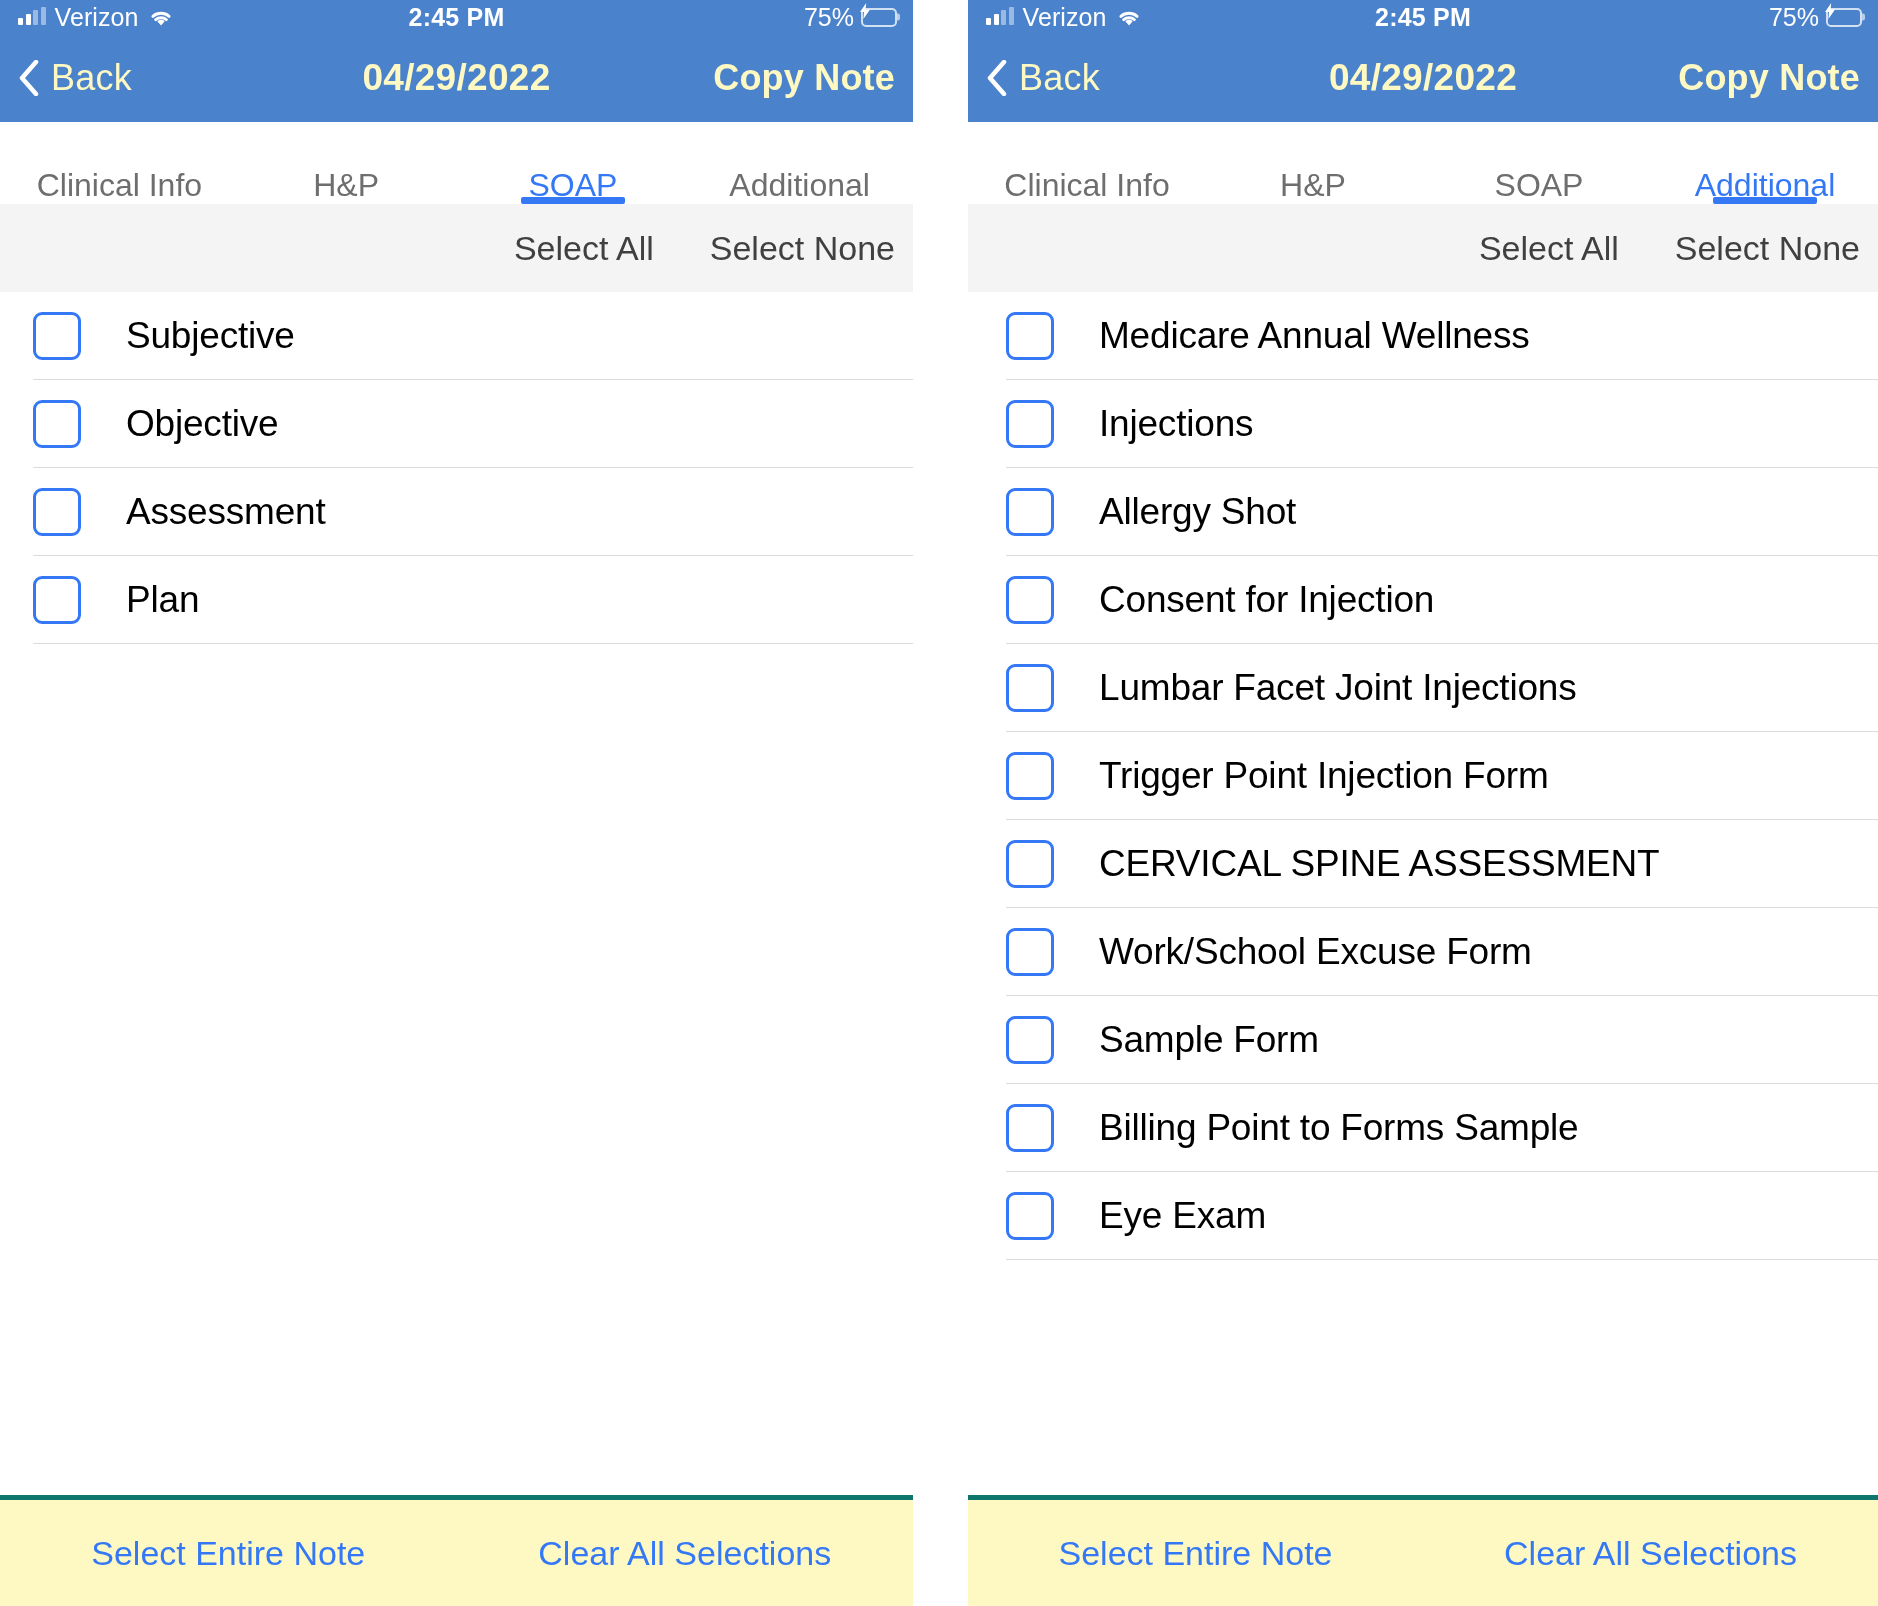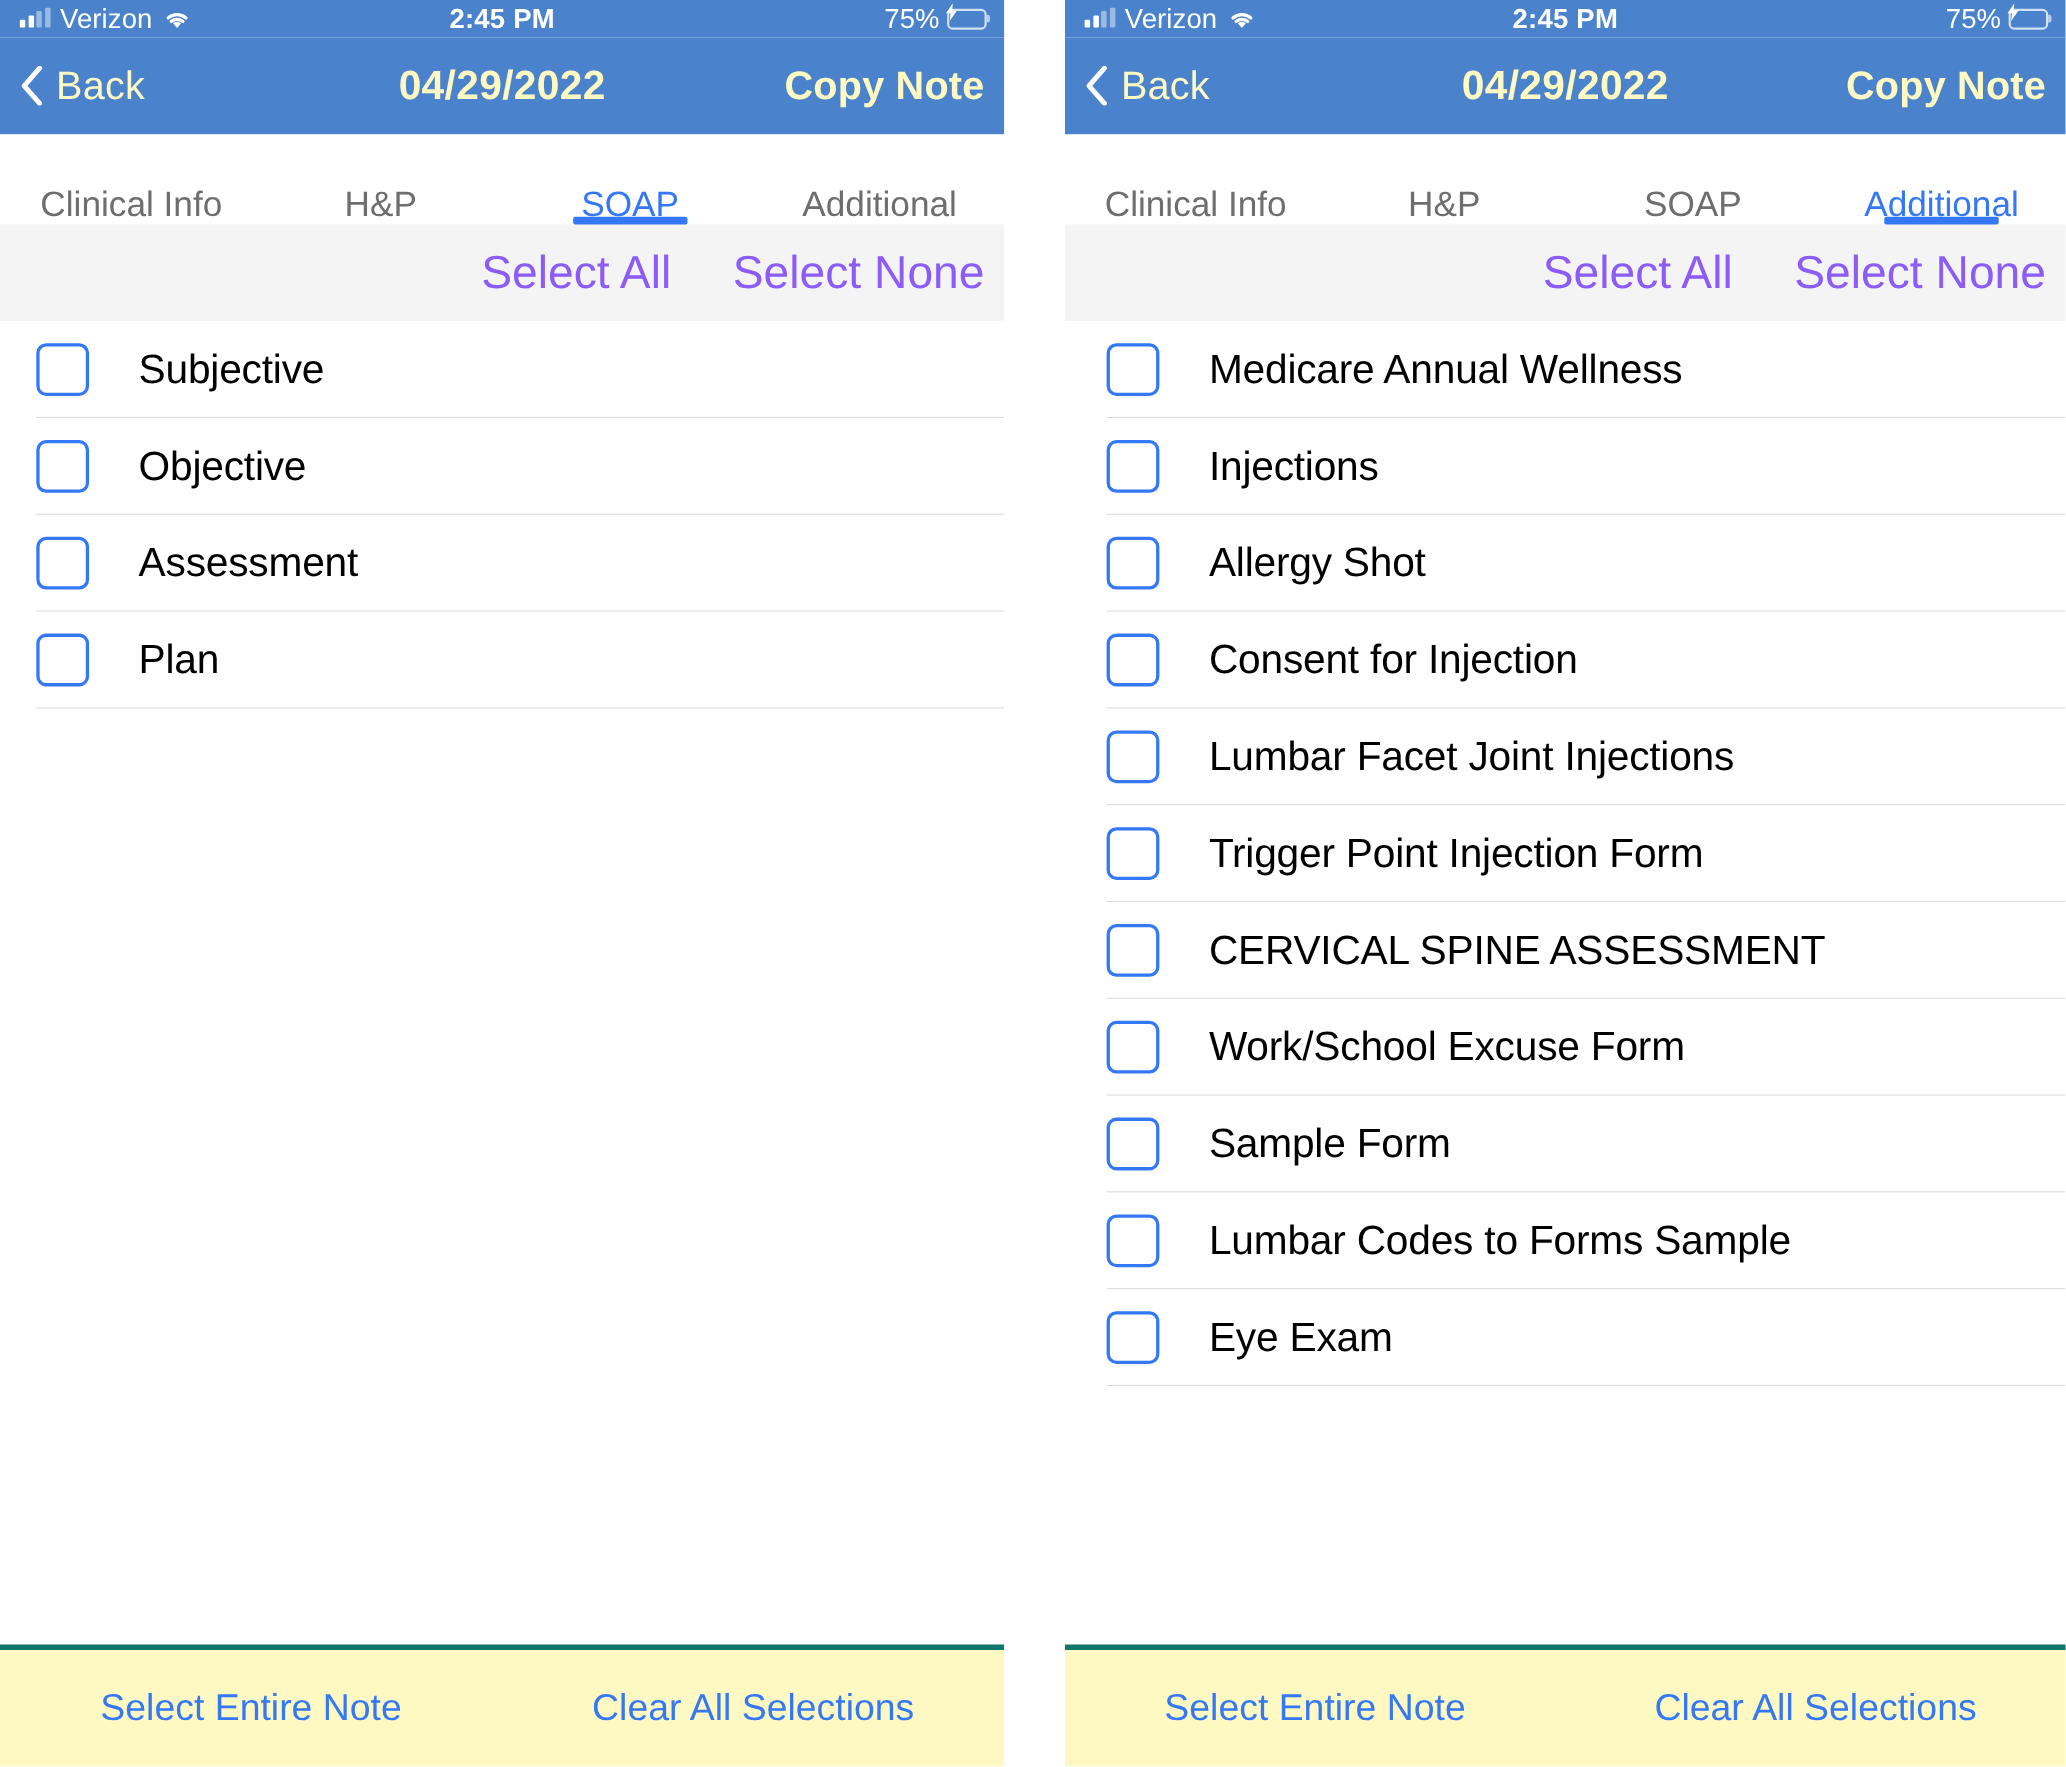--- a/index.html
+++ b/index.html
@@ -233,22 +233,22 @@
     background: #f4f4f4;
     display: flex;
     align-items: center;
     justify-content: flex-end;
     gap: 56px;
     padding-right: 18px;
     flex: 0 0 88px;
     box-sizing: border-box;
   }
   .selectbar-link {
-    color: #8b5cf6;
-    font-size: 42px;
+    color: #404040;
+    font-size: 34px;
     cursor: pointer;
     letter-spacing: 0;
   }
 
   
   .list {
     flex: 1 1 auto;
     background: #ffffff;
     overflow: hidden;
     padding-left: 33px;
@@ -492,21 +492,21 @@
       <div class="list-row">
         <span class="checkbox"></span>
         <span class="row-label">Work/School Excuse Form</span>
       </div>
       <div class="list-row">
         <span class="checkbox"></span>
         <span class="row-label">Sample Form</span>
       </div>
       <div class="list-row">
         <span class="checkbox"></span>
-        <span class="row-label">Lumbar Codes to Forms Sample</span>
+        <span class="row-label">Billing Point to Forms Sample</span>
       </div>
       <div class="list-row">
         <span class="checkbox"></span>
         <span class="row-label">Eye Exam</span>
       </div>
     </div>
 
     <div class="bottom-bar">
       <span class="bottom-link">Select Entire Note</span>
       <span class="bottom-link">Clear All Selections</span>

